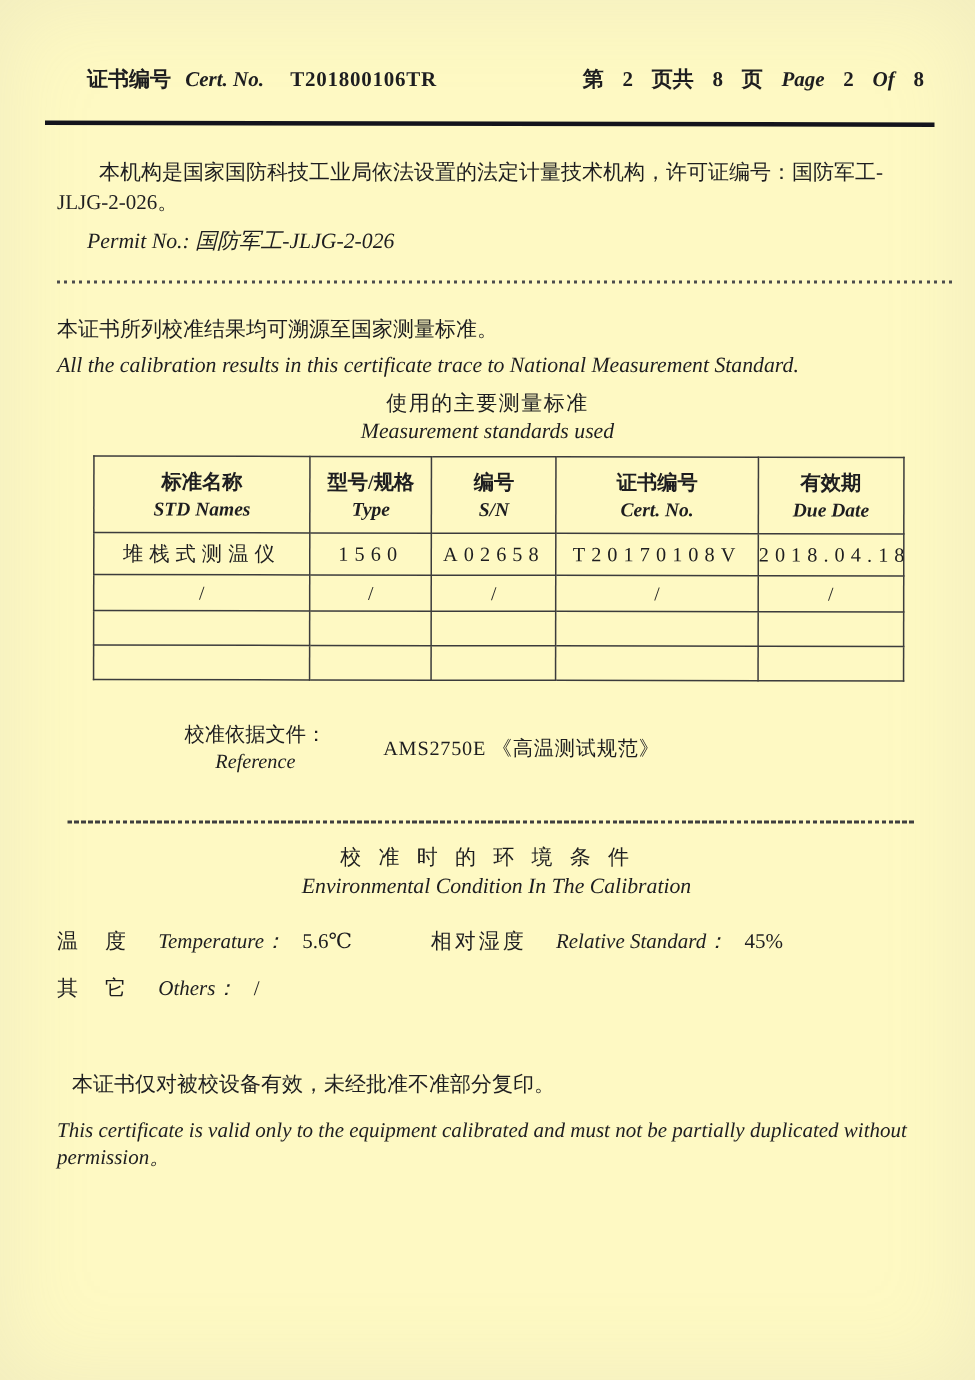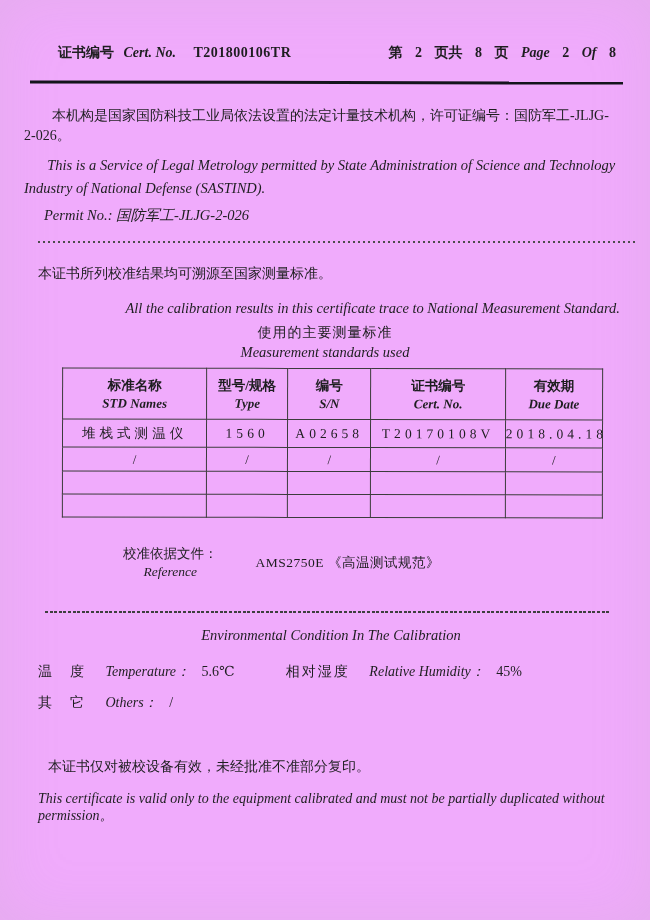--- a/index.html
+++ b/index.html
@@ -1,51 +1,51 @@
 <!DOCTYPE html>
 <html><head>
 <meta charset="utf-8">
 <style>
   html,body{margin:0;padding:0;background:#e8e8e6;}
   .page{
     position:relative;
     width:650px;height:920px;
     margin:0 auto;
-    background:#f0abfc;
+    background:#fef9c3;
     color:#1e1e20;
     font-family:"Liberation Serif","DejaVu Serif",serif;
     font-size:14px;
     box-shadow:inset 0 0 60px rgba(180,178,170,.18);
     overflow:hidden;
   }
   .zh{font-family:"Liberation Serif","DejaVu Serif",serif;}
   .bold{font-weight:bold;}
   .it{font-style:italic;}
   
   .hdr{display:flex;justify-content:space-between;align-items:baseline;
        padding:44px 34px 0 58px;}
   .hdr-left span{margin-right:6px;}
   .hdr-left .val{margin-left:8px;letter-spacing:.5px;}
   .hdr-right span{margin-left:9px;}
   .rule-thick{height:3px;background:#14141c;margin:19px 27px 0 30px;
               transform:rotate(.12deg);}
   
-  .intro{margin:22px 30px 0 24px;line-height:1.45;}
+  .intro{margin:22px 30px 0 38px;line-height:1.45;}
   .intro .p-zh{text-indent:2em;margin:0;}
   .intro .p-en{font-style:italic;text-indent:1.6em;margin:7px 0 0 0;
                font-size:14.5px;line-height:1.62;}
   .intro .p-permit{font-style:italic;margin:4px 0 0 20px;font-size:14.5px;}
   .rule-dotted{height:2px;margin:15px 14px 0 38px;
     background:repeating-linear-gradient(90deg,#4c4c4c 0 2px,transparent 2px 5px);}
   .rule-dashed{height:2px;margin:30px 40px 0 45px;
     background:repeating-linear-gradient(90deg,#3f3f3f 0 3px,transparent 3px 4.6px);}
   
   .trace{margin:22px 30px 0 38px;}
   .trace .t-zh{margin:0;}
-  .trace .t-en{font-style:italic;margin:17px 0 0 0;font-size:14.5px;text-align:right;}
+  .trace .t-en{font-style:italic;margin:7px 0 0 0;font-size:14.5px;}
   
   .center-title{text-align:center;margin-top:7px;}
   .center-title .ct-zh{margin:0;letter-spacing:1px;}
   .center-title .ct-en{font-style:italic;margin:2px 0 0 0;font-size:14.5px;}
   
   table.std{border-collapse:collapse;margin:7px 0 0 62px;width:541px;
             table-layout:fixed;transform:rotate(.1deg);}
   table.std th,table.std td{border:1.6px solid #3c3c3c;padding:0;
             text-align:center;vertical-align:middle;}
   table.std th{height:50px;font-weight:bold;font-size:13.5px;}
@@ -94,21 +94,20 @@
       <span class="bold">2</span>
       <span class="it bold">Of</span>
       <span class="bold">8</span>
     </div>
   </div>
 
   <div class="rule-thick"></div>
 
   <div class="intro">
     <p class="p-zh">本机构是国家国防科技工业局依法设置的法定计量技术机构，许可证编号：国防军工-JLJG-2-026。</p>
-    <p class="p-en">This is a Service of Legal Metrology permitted by State Administration of Science and Technology Industry of National Defense (SASTIND).</p>
     <p class="p-permit">Permit No.: 国防军工-JLJG-2-026</p>
   </div>
 
   <div class="rule-dotted"></div>
 
   <div class="trace">
     <p class="t-zh">本证书所列校准结果均可溯源至国家测量标准。</p>
     <p class="t-en">All the calibration results in this certificate trace to National Measurement Standard.</p>
   </div>
 
@@ -185,32 +184,33 @@
     <div class="ref-label">
       <div class="rl-zh">校准依据文件：</div>
       <div class="rl-en">Reference</div>
     </div>
     <div class="ref-value">AMS2750E 《高温测试规范》</div>
   </div>
 
   <div class="rule-dashed"></div>
 
   <div class="env-title">
+    <p class="et-zh">校 准 时 的 环 境 条 件</p>
     <p class="et-en">Environmental Condition In The Calibration</p>
   </div>
 
   <div class="env-row">
     <div class="env-item">
       <span class="lbl-zh">温　度</span>
       <span class="lbl-en">Temperature：</span>
       <span class="v">5.6℃</span>
     </div>
     <div class="env-item env-right">
       <span class="lbl-zh">相对湿度</span>
-      <span class="lbl-en">Relative Humidity：</span>
+      <span class="lbl-en">Relative Standard：</span>
       <span class="v">45%</span>
     </div>
   </div>
 
   <div class="env-row second">
     <div class="env-item">
       <span class="lbl-zh">其　它</span>
       <span class="lbl-en">Others：</span>
       <span class="v">/</span>
     </div>

